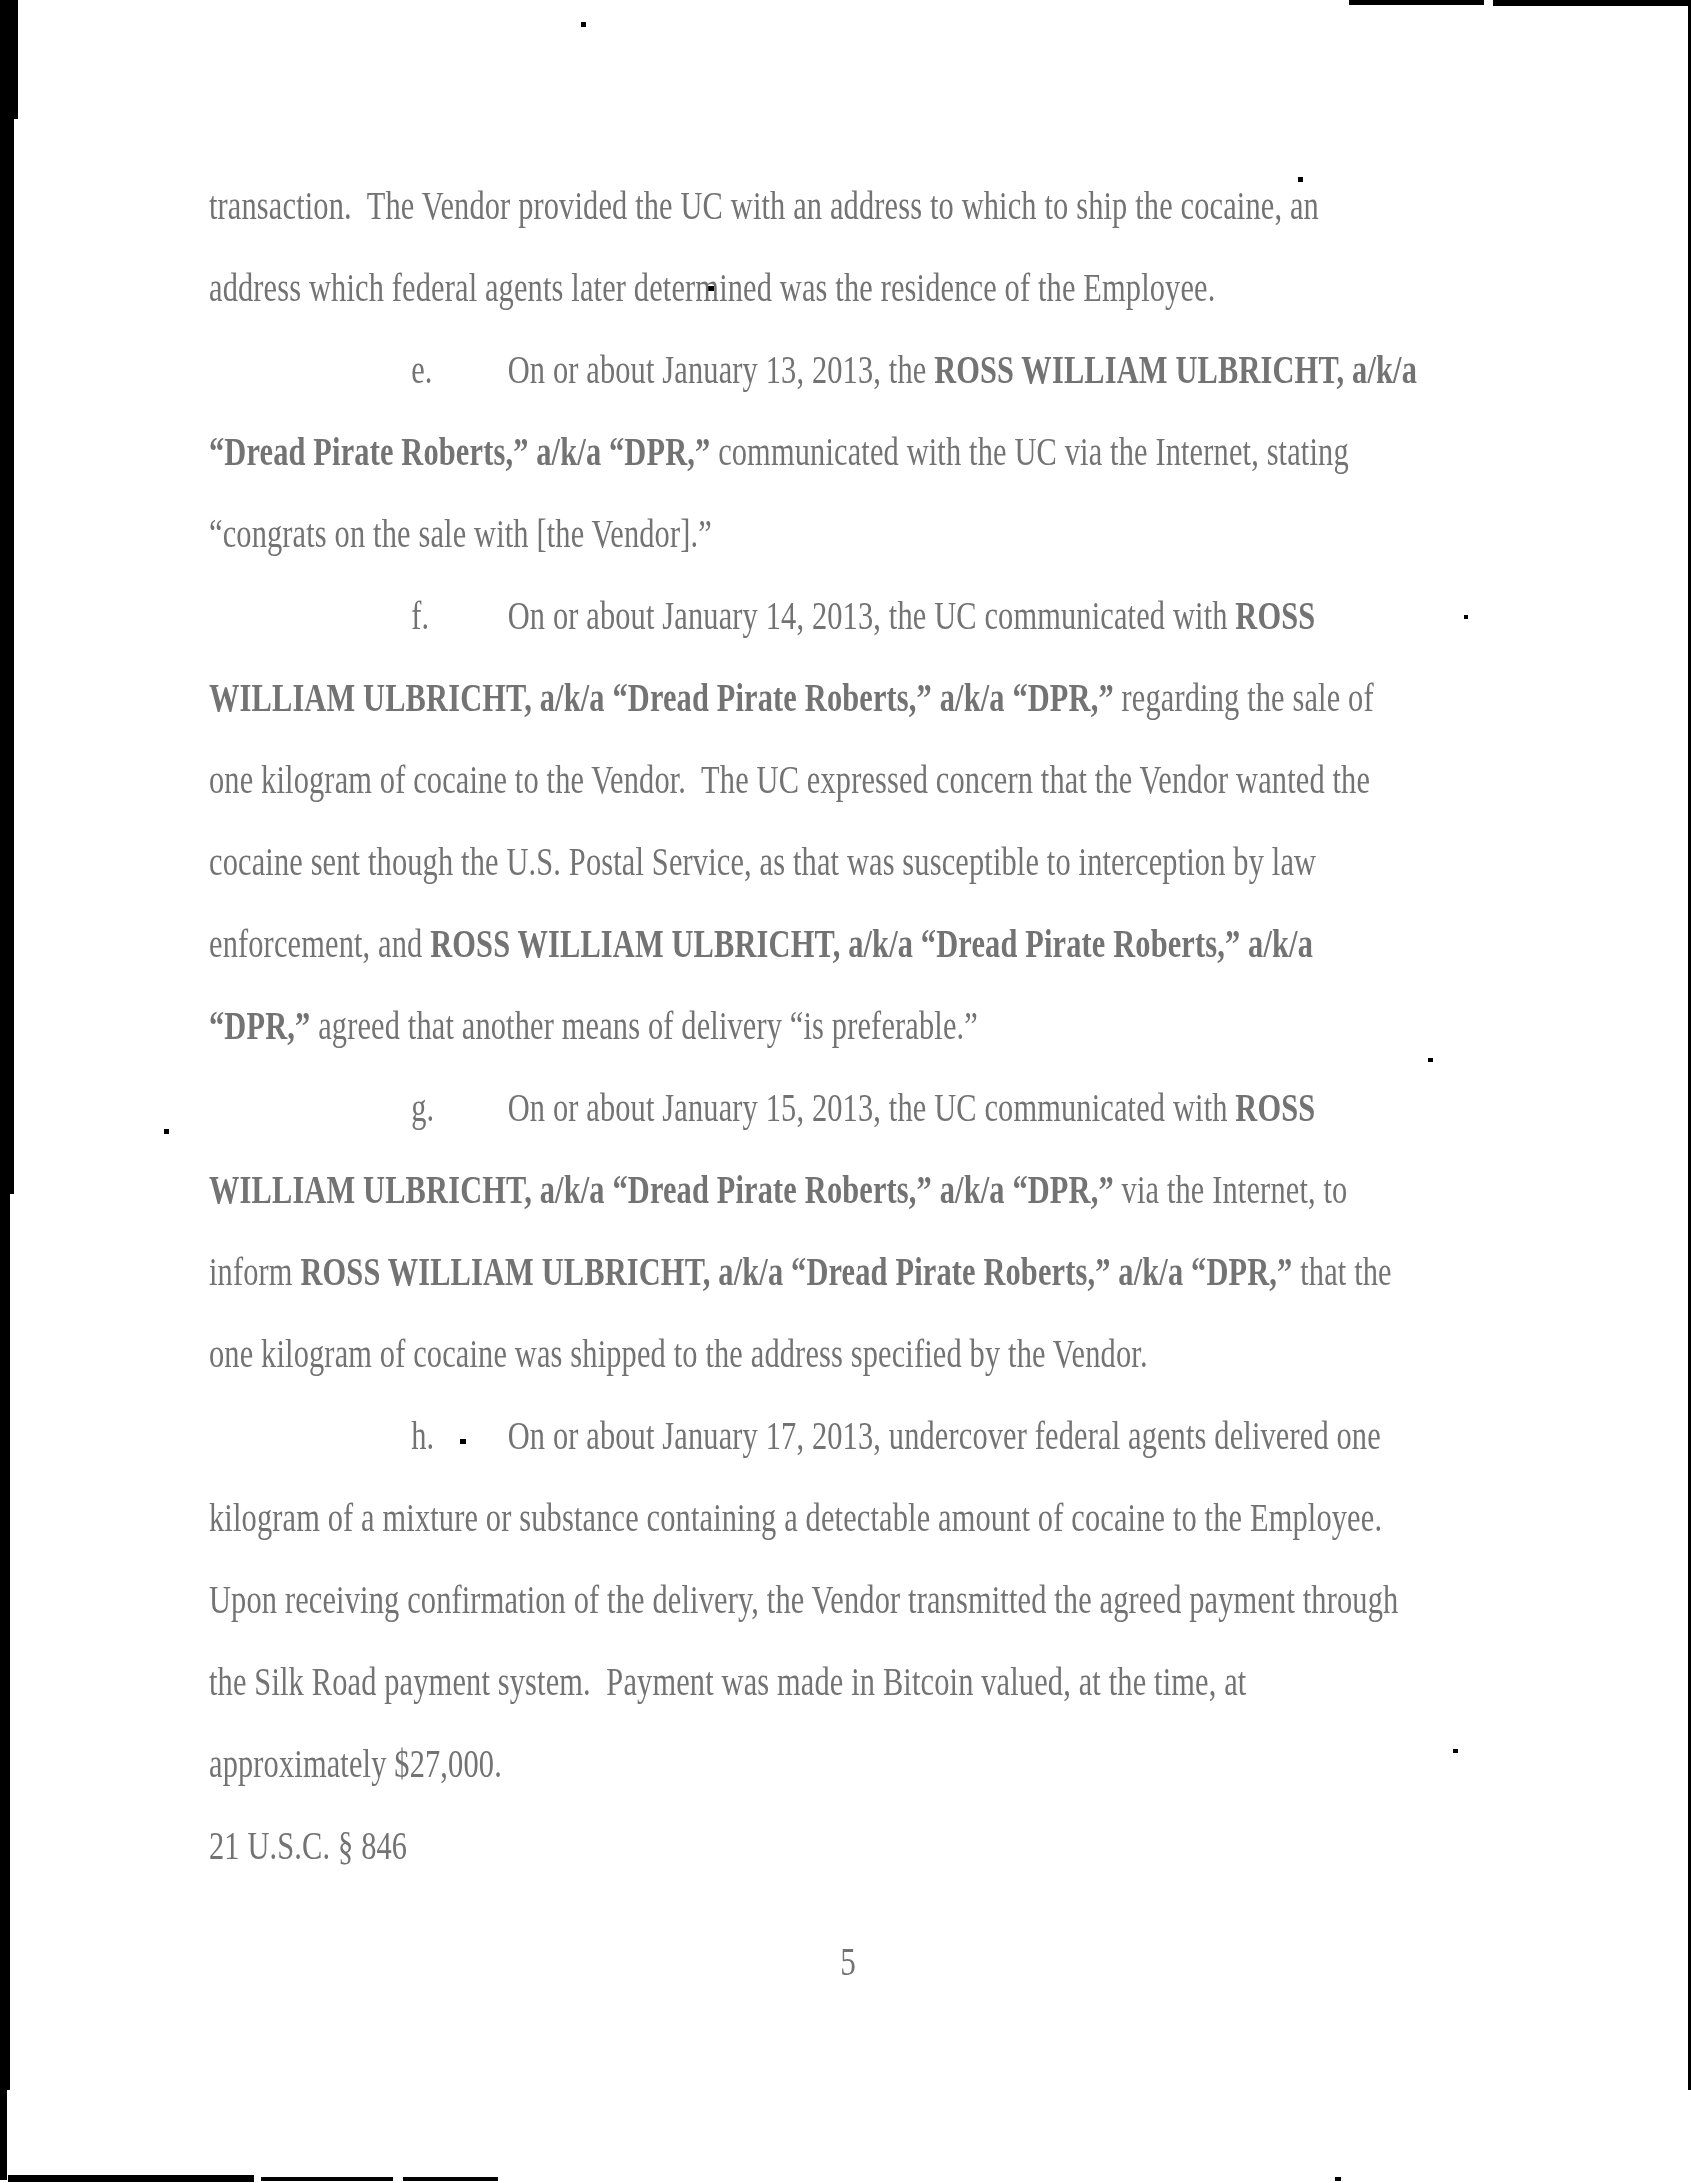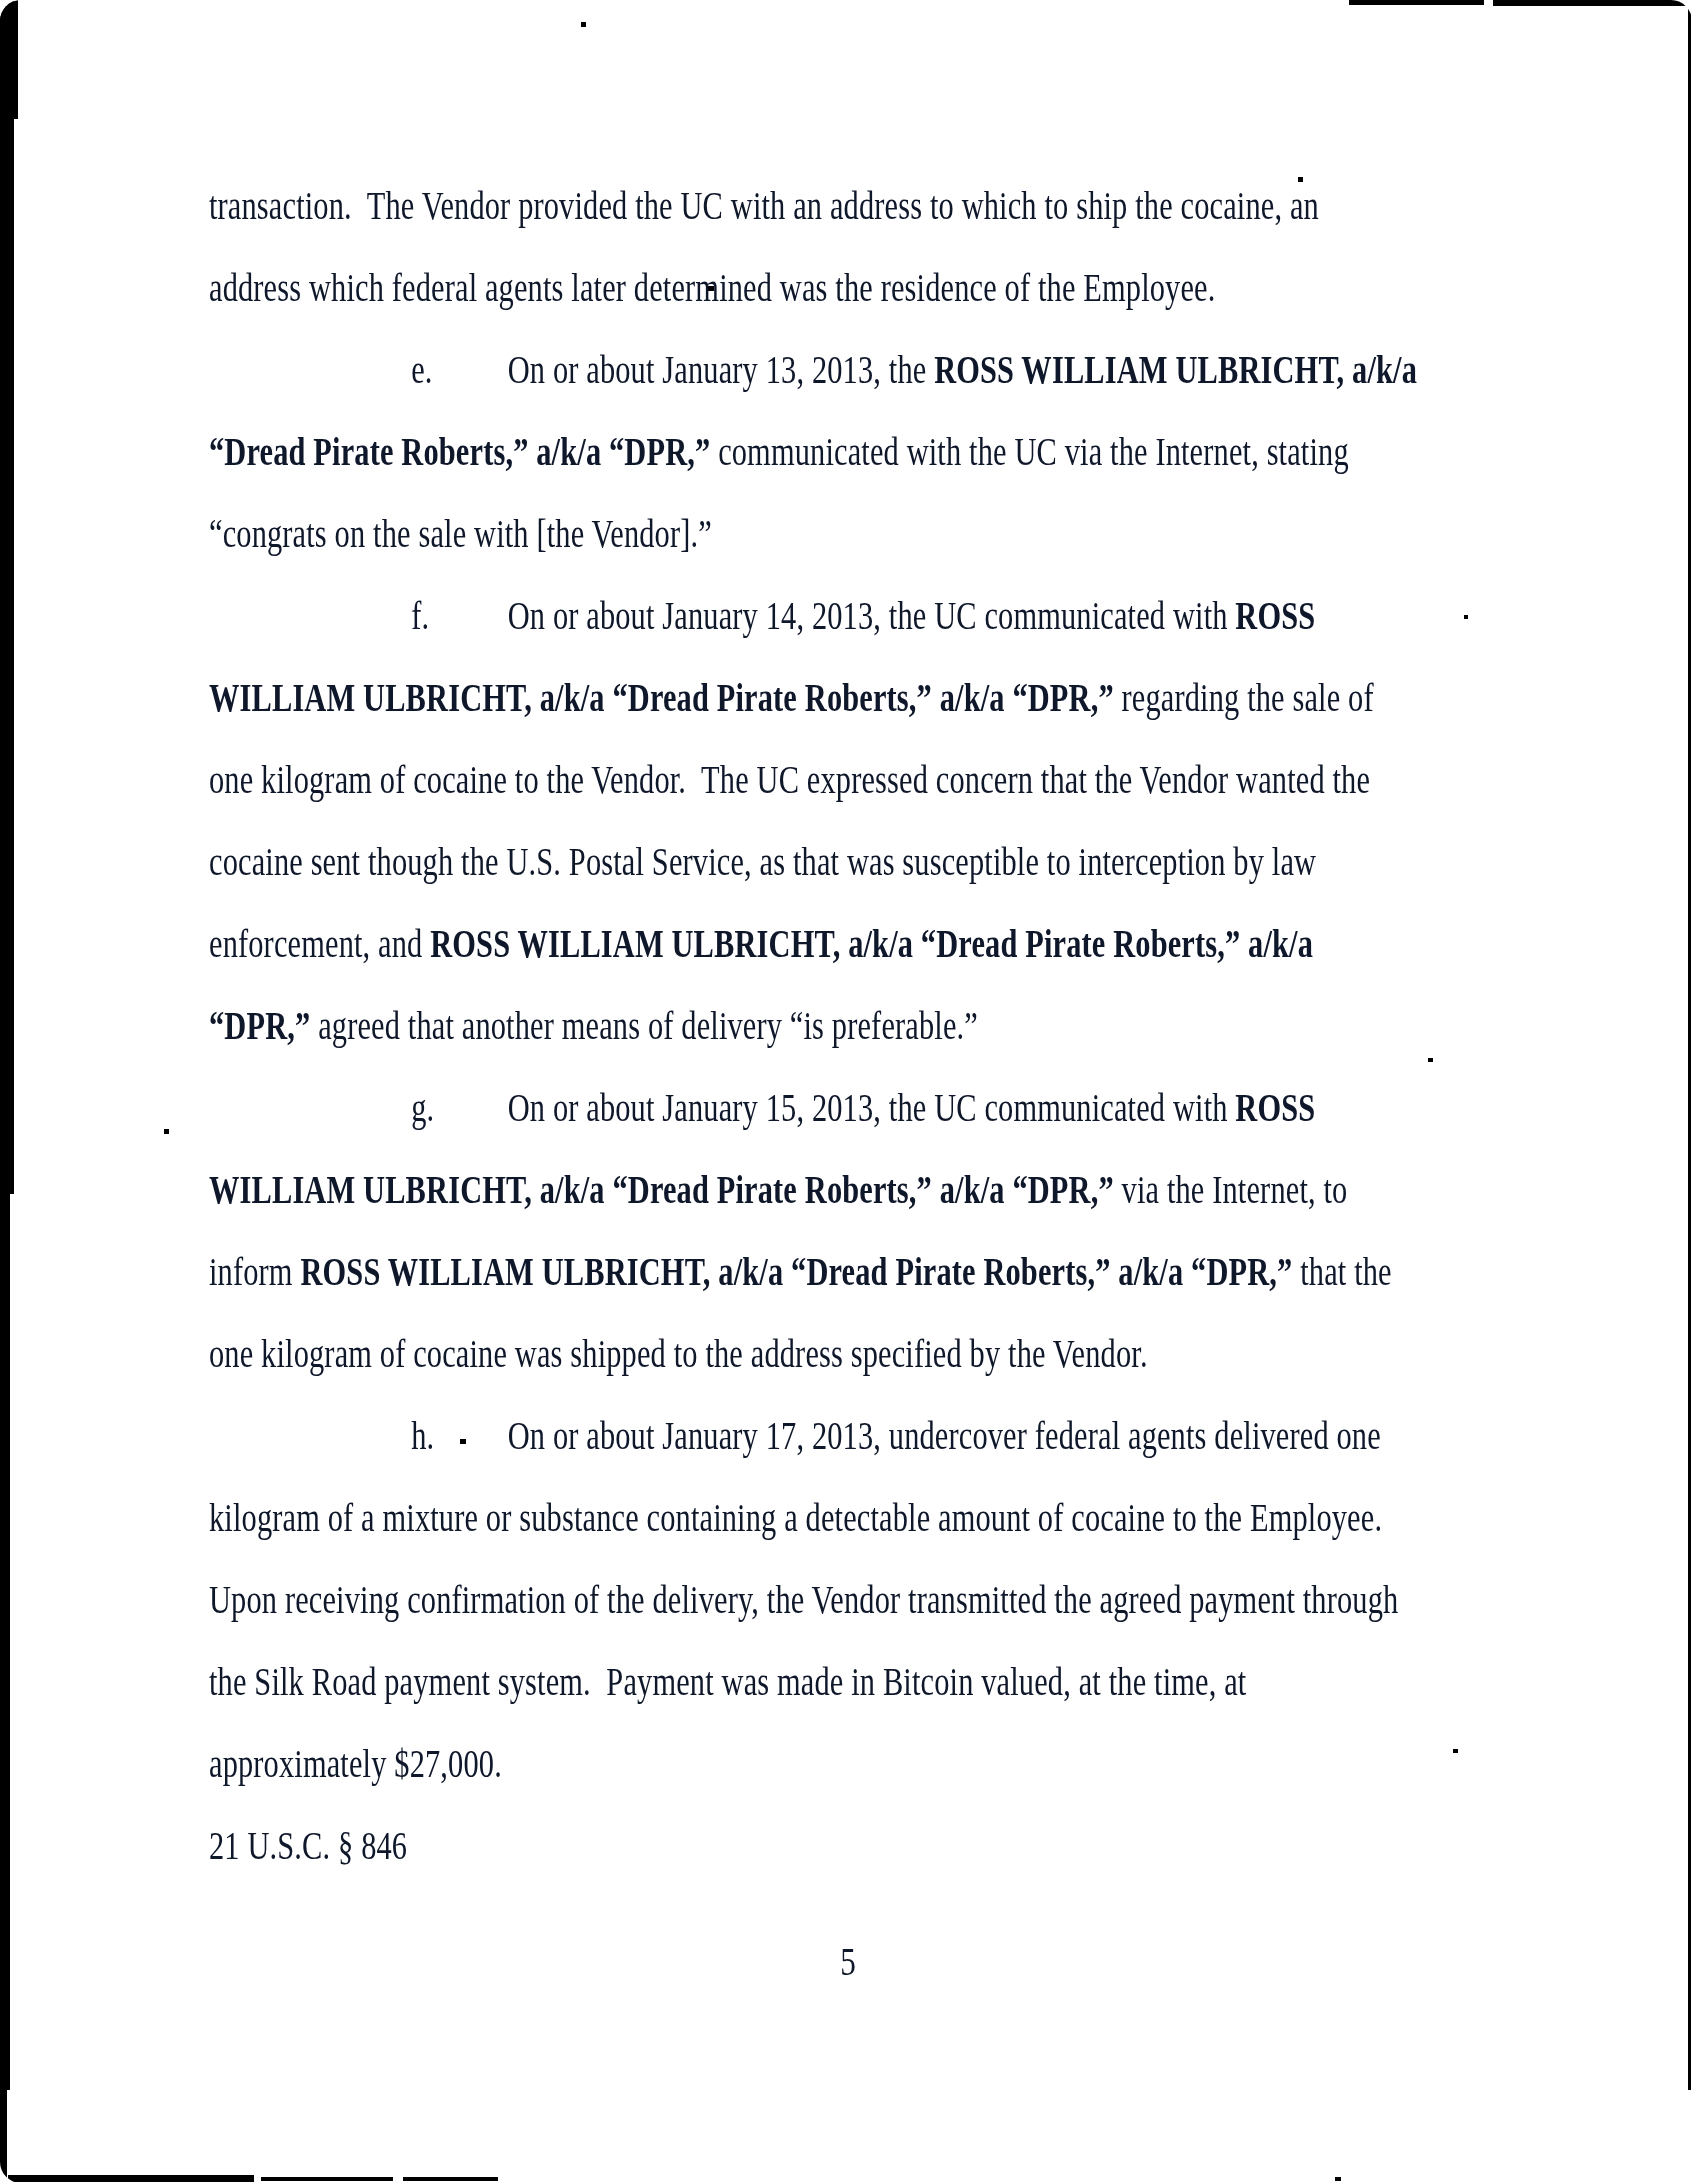--- a/index.html
+++ b/index.html
@@ -7,22 +7,21 @@
     padding: 0;
     background: #ffffff;
   }
   .page {
     position: relative;
     width: 1692px;
     height: 2183px;
     background: #ffffff;
     overflow: hidden;
     font-family: "Liberation Serif", "DejaVu Serif", serif;
-    color: #0f172a;
-    border-radius: 21px;
+    color: #737373;
   }
   
   .text-block {
     position: absolute;
     left: 209px;
     top: 165px;
     width: 1393px;
   }
   .doc-line {
     height: 82px;

